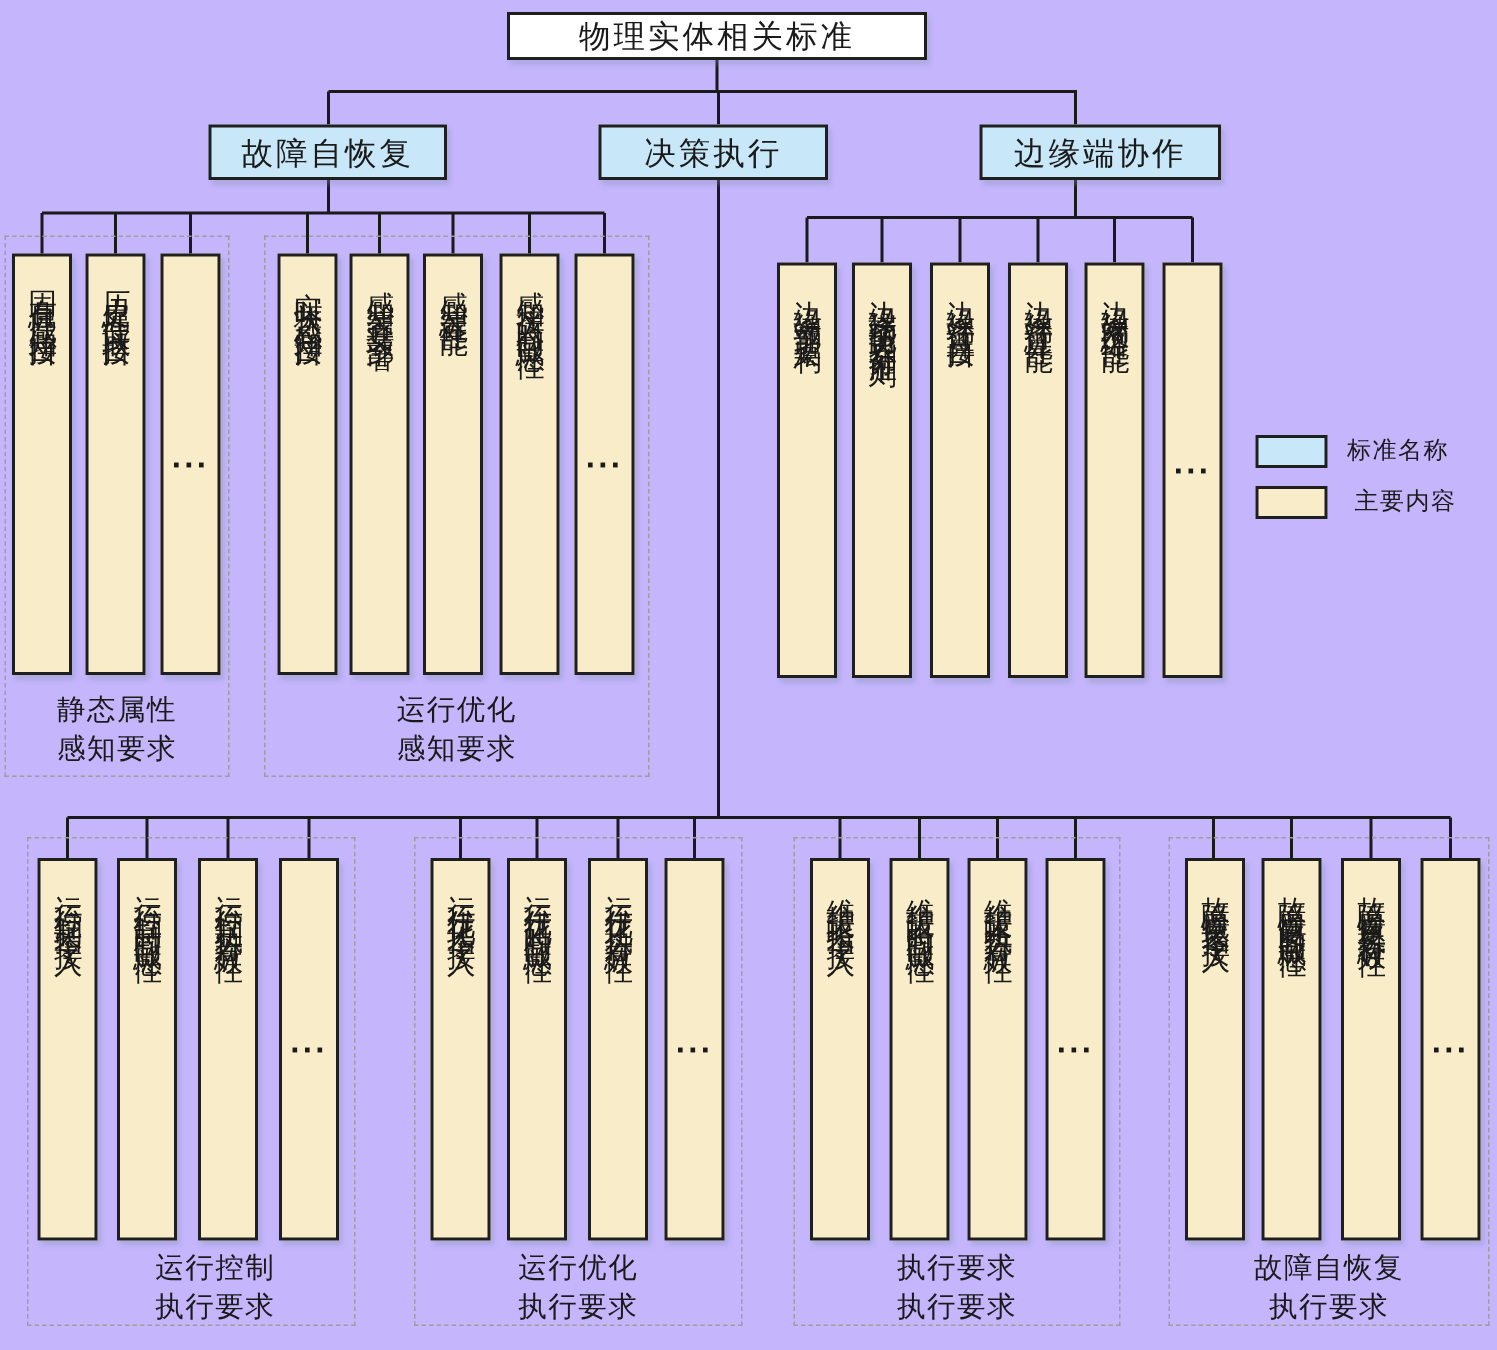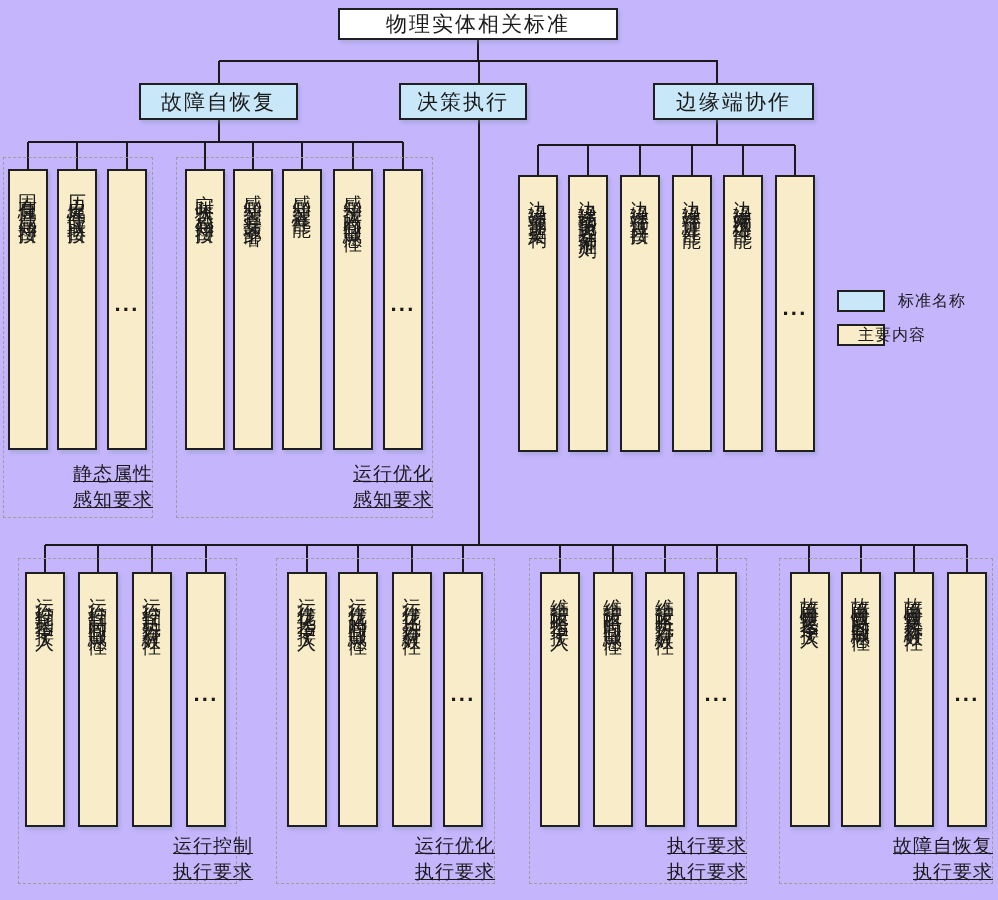--- a/index.html
+++ b/index.html
@@ -27,23 +27,22 @@
     padding-top:8px;box-shadow:2px 3px 3px rgba(130,145,170,.35);
   }
   .cbox.dots{align-items:center;justify-content:center;padding-top:0;}
   .vtext{
     writing-mode:vertical-rl;text-orientation:upright;
     font-size:19px;line-height:1;letter-spacing:5px;white-space:nowrap;
   }
   .dots-text{font-size:22px;font-weight:700;letter-spacing:1px;}
   .dashed{position:absolute;border:1px dashed #9d9d9d;box-sizing:border-box;}
   .caption{
-    position:absolute;text-align:right;font-size:19px;line-height:1.38;
+    position:absolute;text-align:center;font-size:19px;line-height:1.38;
     letter-spacing:1px;
-    text-decoration:underline;
   }
   .swatch{
     position:absolute;width:48px;height:22px;border:2px solid #1f1f1f;
     box-sizing:border-box;
   }
   .swatch.blue{background:#c8e7f8;}
   .swatch.yellow{background:#f9edc9;}
   .legend-label{
     position:absolute;height:24px;line-height:24px;font-size:16px;letter-spacing:1px;
   }
@@ -104,21 +103,21 @@
     </g>
   </svg>
 
   <div class="rootbox" style="left:338px;top:8px;width:280px;height:32px">
     <span>物理实体相关标准</span>
   </div>
 
   <div class="stdbox" style="left:139px;top:83px;width:159px;height:37px">
     <span>故障自恢复</span>
   </div>
-  <div class="stdbox" style="left:399px;top:83px;width:128px;height:37px">
+  <div class="stdbox" style="left:399px;top:83px;width:153px;height:37px">
     <span>决策执行</span>
   </div>
   <div class="stdbox" style="left:653px;top:83px;width:161px;height:37px">
     <span>边缘端协作</span>
   </div>
 
   <div class="dashed" style="left:3px;top:157px;width:150px;height:361px"></div>
   <div class="cbox" style="left:8px;top:169px;height:281px">
     <span class="vtext">固有属性感知接口</span>
   </div>
@@ -169,21 +168,21 @@
   <div class="cbox" style="left:723px;top:175px;height:277px">
     <span class="vtext">边缘端网络性能</span>
   </div>
   <div class="cbox dots" style="left:775px;top:175px;height:277px">
     <span class="dots-text">···</span>
   </div>
 
   <div class="swatch blue" style="left:837px;top:290px"></div>
   <div class="legend-label" style="left:898px;top:289px">标准名称</div>
   <div class="swatch yellow" style="left:837px;top:324px"></div>
-  <div class="legend-label" style="left:858px;top:323px">主要内容</div>
+  <div class="legend-label" style="left:903px;top:323px">主要内容</div>
 
   <div class="dashed" style="left:18px;top:558px;width:219px;height:326px"></div>
   <div class="cbox" style="left:25px;top:572px;height:255px">
     <span class="vtext">运行控制指令接入</span>
   </div>
   <div class="cbox" style="left:78px;top:572px;height:255px">
     <span class="vtext">运行控制时间敏感性</span>
   </div>
   <div class="cbox" style="left:132px;top:572px;height:255px">
     <span class="vtext">运行控制执行有效性</span>

